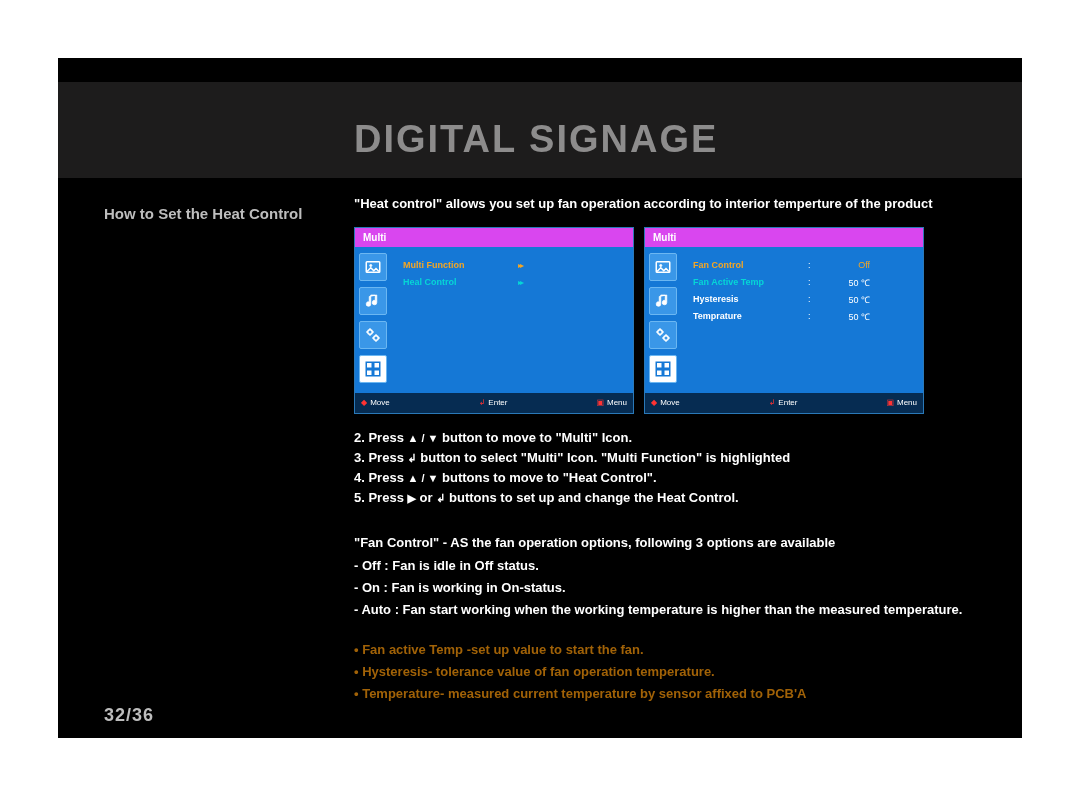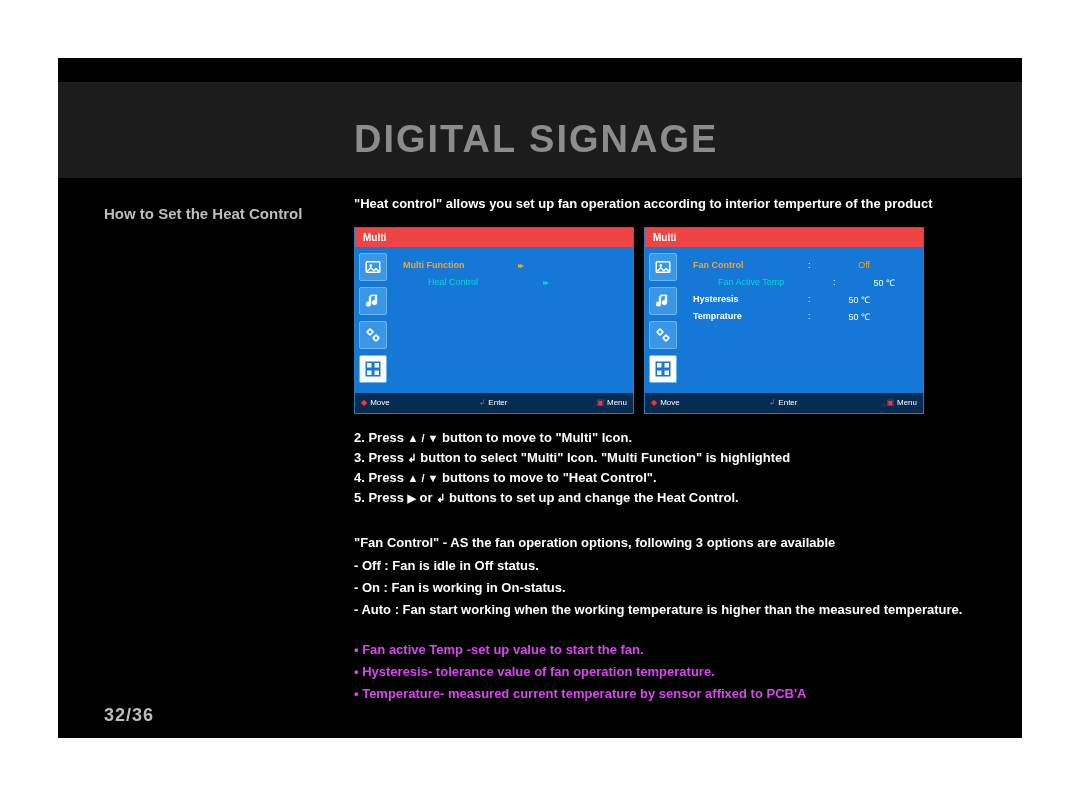--- a/index.html
+++ b/index.html
@@ -6,44 +6,44 @@
   body { background: #fff; font-family: Arial, Helvetica, sans-serif; width: 1080px; height: 796px; overflow: hidden; }
   .page { position: absolute; left: 58px; top: 58px; width: 964px; height: 680px; background: #000; }
   .header-band { position: absolute; left: 0; top: 24px; width: 964px; height: 96px; background: #1d1c1c; }
   .header-title { position: absolute; left: 296px; top: 36px; color: #8d8c8c; font-size: 38px; font-weight: 700; letter-spacing: 2px; font-family: "Trebuchet MS", Arial, sans-serif; }
   .sidebar-title { position: absolute; left: 46px; top: 146px; width: 210px; color: #bdbdbd; font-size: 15px; font-weight: 700; line-height: 1.3; }
   .page-num { position: absolute; left: 46px; bottom: 12px; color: #bdbdbd; font-size: 18px; font-weight: 700; letter-spacing: 1px; }
   .content { position: absolute; left: 296px; top: 138px; width: 640px; }
   .intro { color: #fff; font-size: 13px; font-weight: 700; line-height: 1.3; }
   .screens { display: flex; gap: 10px; margin-top: 14px; }
   .screen { width: 280px; border: 1px solid #2a79b8; background: #0b6bd1; font-size: 9px; color: #fff; }
-  .screen-title { background: #ef4444; padding: 4px 8px; font-weight: 700; font-size: 10px; color: #fff; }
+  .screen-title { background: #d946ef; padding: 4px 8px; font-weight: 700; font-size: 10px; color: #fff; }
   .screen-body { display: flex; height: 146px; }
   .icon-rail { width: 36px; background: #1578d6; display: flex; flex-direction: column; align-items: center; padding-top: 6px; gap: 6px; }
   .icon-box { width: 28px; height: 28px; background: #3a97e8; border: 1px solid #6bb7f2; border-radius: 2px; display: flex; align-items: center; justify-content: center; }
   .icon-box svg { width: 18px; height: 18px; fill: #fff; stroke: #fff; }
   .icon-box.selected { background: #fff; }
   .icon-box.selected svg { fill: #1578d6; stroke: #1578d6; }
   .menu-area { flex: 1; padding: 10px 12px; background: #1578d6; }
   .menu-row { display: flex; align-items: center; height: 17px; font-size: 9px; }
   .menu-label { width: 115px; }
   .menu-label.orange { color: #f5a623; font-weight: 700; }
-  .menu-label.teal { color: #06d6d6; font-weight: 400; margin-left: 25px; }
+  .menu-label.teal { color: #06d6d6; font-weight: 700; }
   .menu-label.white { color: #fff; font-weight: 700; }
   .menu-sep { width: 12px; color: #fff; }
   .menu-val { color: #fff; width: 50px; text-align: right; }
   .menu-val.orange { color: #f5a623; }
   .menu-arrow { color: #f5a623; font-size: 8px; letter-spacing: -2px; }
   .screen-footer { background: #062c52; display: flex; align-items: center; height: 20px; padding: 0 6px; gap: 6px; font-size: 8px; color: #fff; }
   .screen-footer .fi { display: flex; align-items: center; gap: 3px; }
   .screen-footer .sym { color: #ff3333; font-size: 8px; }
   .steps { margin-top: 14px; color: #fff; font-size: 13px; font-weight: 700; line-height: 1.55; }
   .steps .sym { font-size: 11px; }
   .fan-sec { margin-top: 24px; color: #fff; font-size: 13px; font-weight: 700; line-height: 1.7; }
-  .bullets { margin-top: 18px; color: #d946ef; font-size: 13px; font-weight: 700; line-height: 1.7; }
+  .bullets { margin-top: 18px; color: #a16207; font-size: 13px; font-weight: 700; line-height: 1.7; }
 </style>
 </head>
 <body>
 
 <div class="page">
 
   <div class="header-band">
     <div class="header-title">DIGITAL SIGNAGE</div>
   </div>
 

